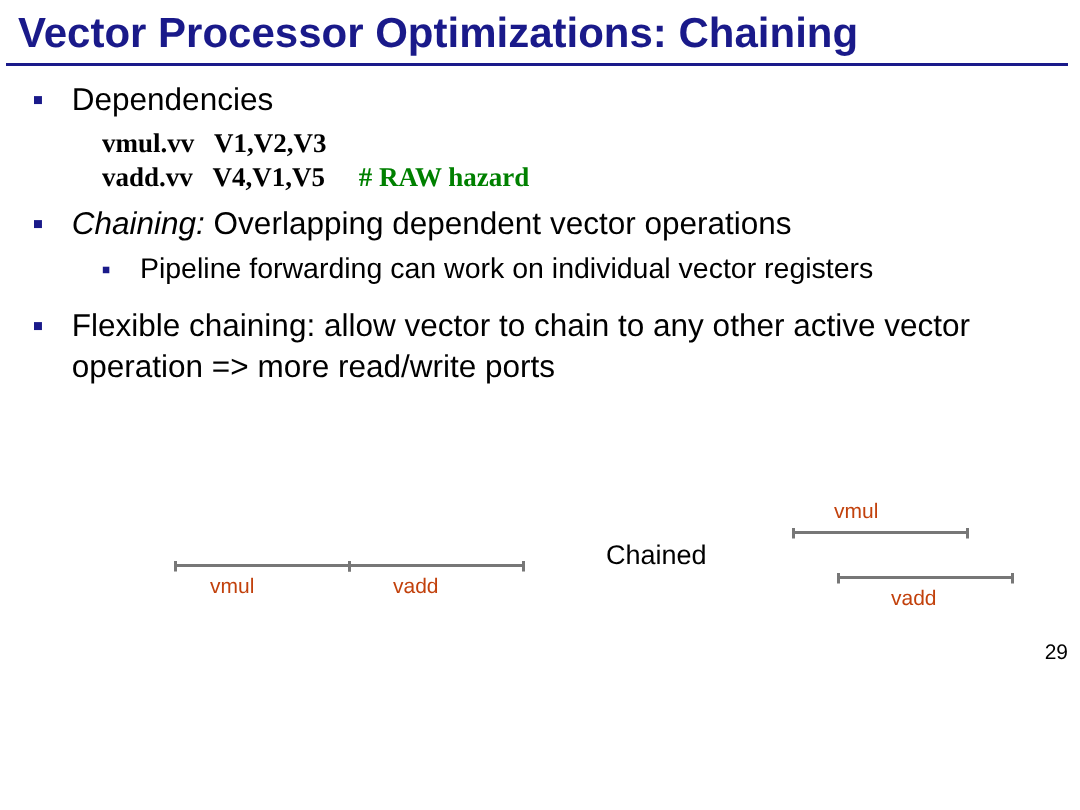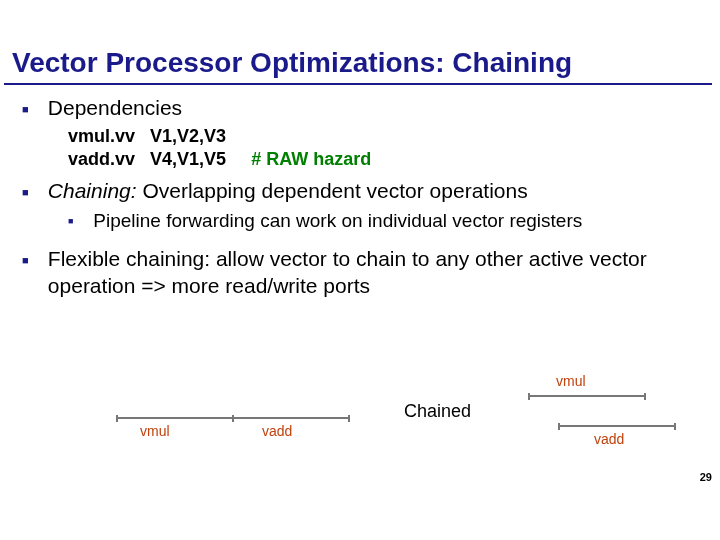--- a/index.html
+++ b/index.html
@@ -10,21 +10,20 @@
     background: #ffffff;
     font-family: Arial, Helvetica, sans-serif;
     color: #000;
     overflow: hidden;
   }
   .slide {
     position: relative;
     width: 720px;
     height: 444px;
     box-sizing: border-box;
-    margin-top: 41px;
   }
   .title {
     font-size: 28px;
     font-weight: bold;
     color: #1a1a8a;
     padding: 6px 0 4px 8px;
     border-bottom: 2px solid #1a1a8a;
     margin: 0 8px 10px 4px;
   }
   .content {
@@ -39,21 +38,21 @@
     display: inline-block;
     width: 20px;
     vertical-align: top;
   }
   .b1 .txt {
     display: inline-block;
     max-width: 640px;
     vertical-align: top;
   }
   .mono {
-    font-family: Liberation Sans, sans-serif;
+    font-family: Liberation Serif, serif;
     font-weight: bold;
     font-size: 18px;
     white-space: pre;
     margin: 4px 0 8px 46px;
   }
   .mono .green { color: #008000; }
   .sub {
     margin: 4px 0 2px 46px;
     font-size: 19px;
   }
@@ -108,22 +107,22 @@
   }
   .cap {
     position: absolute;
     font-size: 14px;
     color: #c2410c;
   }
   .pagenum {
     position: absolute;
     right: 8px;
     bottom: 2px;
-    font-size: 11px;
-    font-weight: bold;
+    font-size: 14px;
+    font-weight: normal;
   }
 </style>
 </head>
 <body>
 
 <div class="slide">
 
   <div class="title">Vector Processor Optimizations: Chaining</div>
 
   <div class="content">

